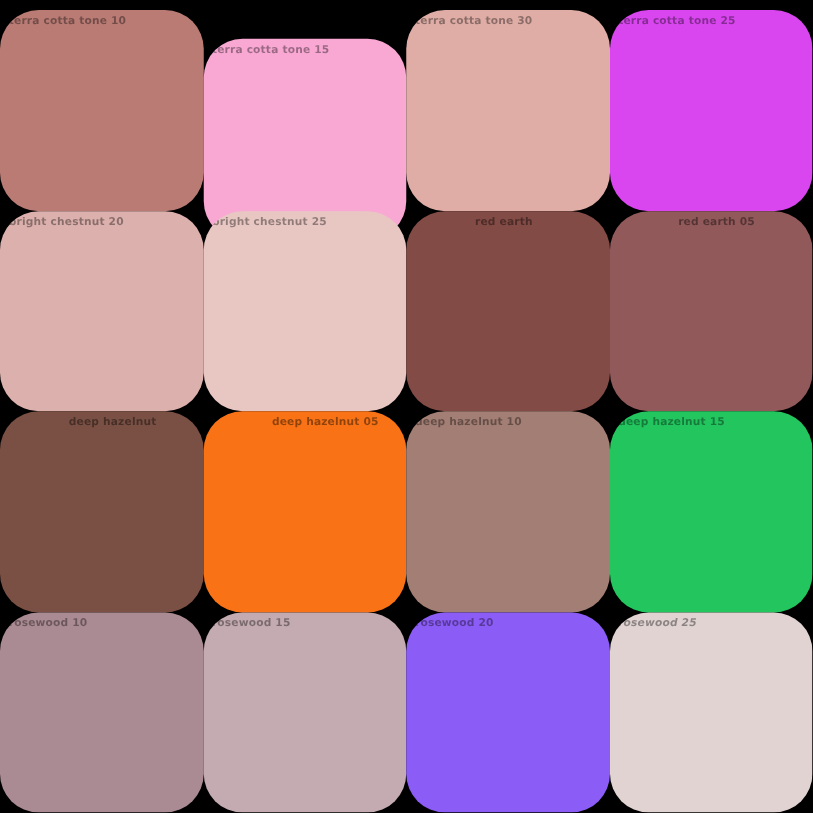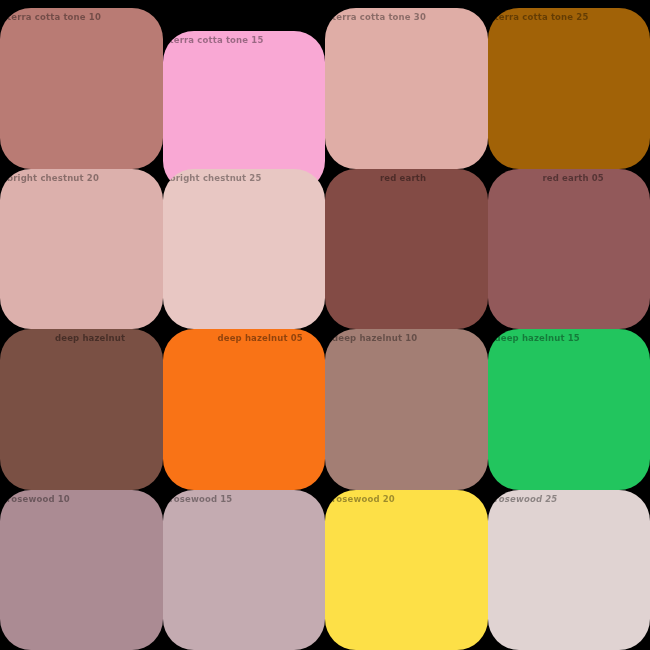--- a/index.html
+++ b/index.html
@@ -60,21 +60,21 @@
   <div class="top-bar"></div>
 <div class="swatch" style="background: rgb(185, 123, 116);">
       <span class="swatch-label">terra cotta tone 10</span>
     </div>
     <div class="swatch" style="background: #f9a8d4; margin-top: 23px;">
       <span class="swatch-label">terra cotta tone 15</span>
     </div>
     <div class="swatch" style="background: rgb(223, 173, 166);">
       <span class="swatch-label">terra cotta tone 30</span>
     </div>
-    <div class="swatch" style="background: #a16207;">
+    <div class="swatch" style="background: #d946ef;">
       <span class="swatch-label">terra cotta tone 25</span>
     </div>
     <div class="swatch" style="background: rgb(220, 176, 172);">
       <span class="swatch-label">bright chestnut 20</span>
     </div>
     <div class="swatch" style="background: rgb(232, 199, 195);">
       <span class="swatch-label">bright chestnut 25</span>
     </div>
     <div class="swatch dark" style="background: rgb(131, 75, 69);">
       <span class="swatch-label">red earth</span>
@@ -93,19 +93,19 @@
     </div>
     <div class="swatch" style="background: #22c55e;">
       <span class="swatch-label">deep hazelnut 15</span>
     </div>
     <div class="swatch" style="background: rgb(171, 139, 147);">
       <span class="swatch-label">rosewood 10</span>
     </div>
     <div class="swatch" style="background: rgb(196, 171, 177);">
       <span class="swatch-label">rosewood 15</span>
     </div>
-    <div class="swatch" style="background: #fde047; text-decoration: underline;">
+    <div class="swatch" style="background: #8b5cf6; text-decoration: underline;">
       <span class="swatch-label">rosewood 20</span>
     </div>
     <div class="swatch" style="background: rgb(224, 211, 210); font-style: italic;">
       <span class="swatch-label">rosewood 25</span>
     </div>
   </div>
 
 </body></html>

